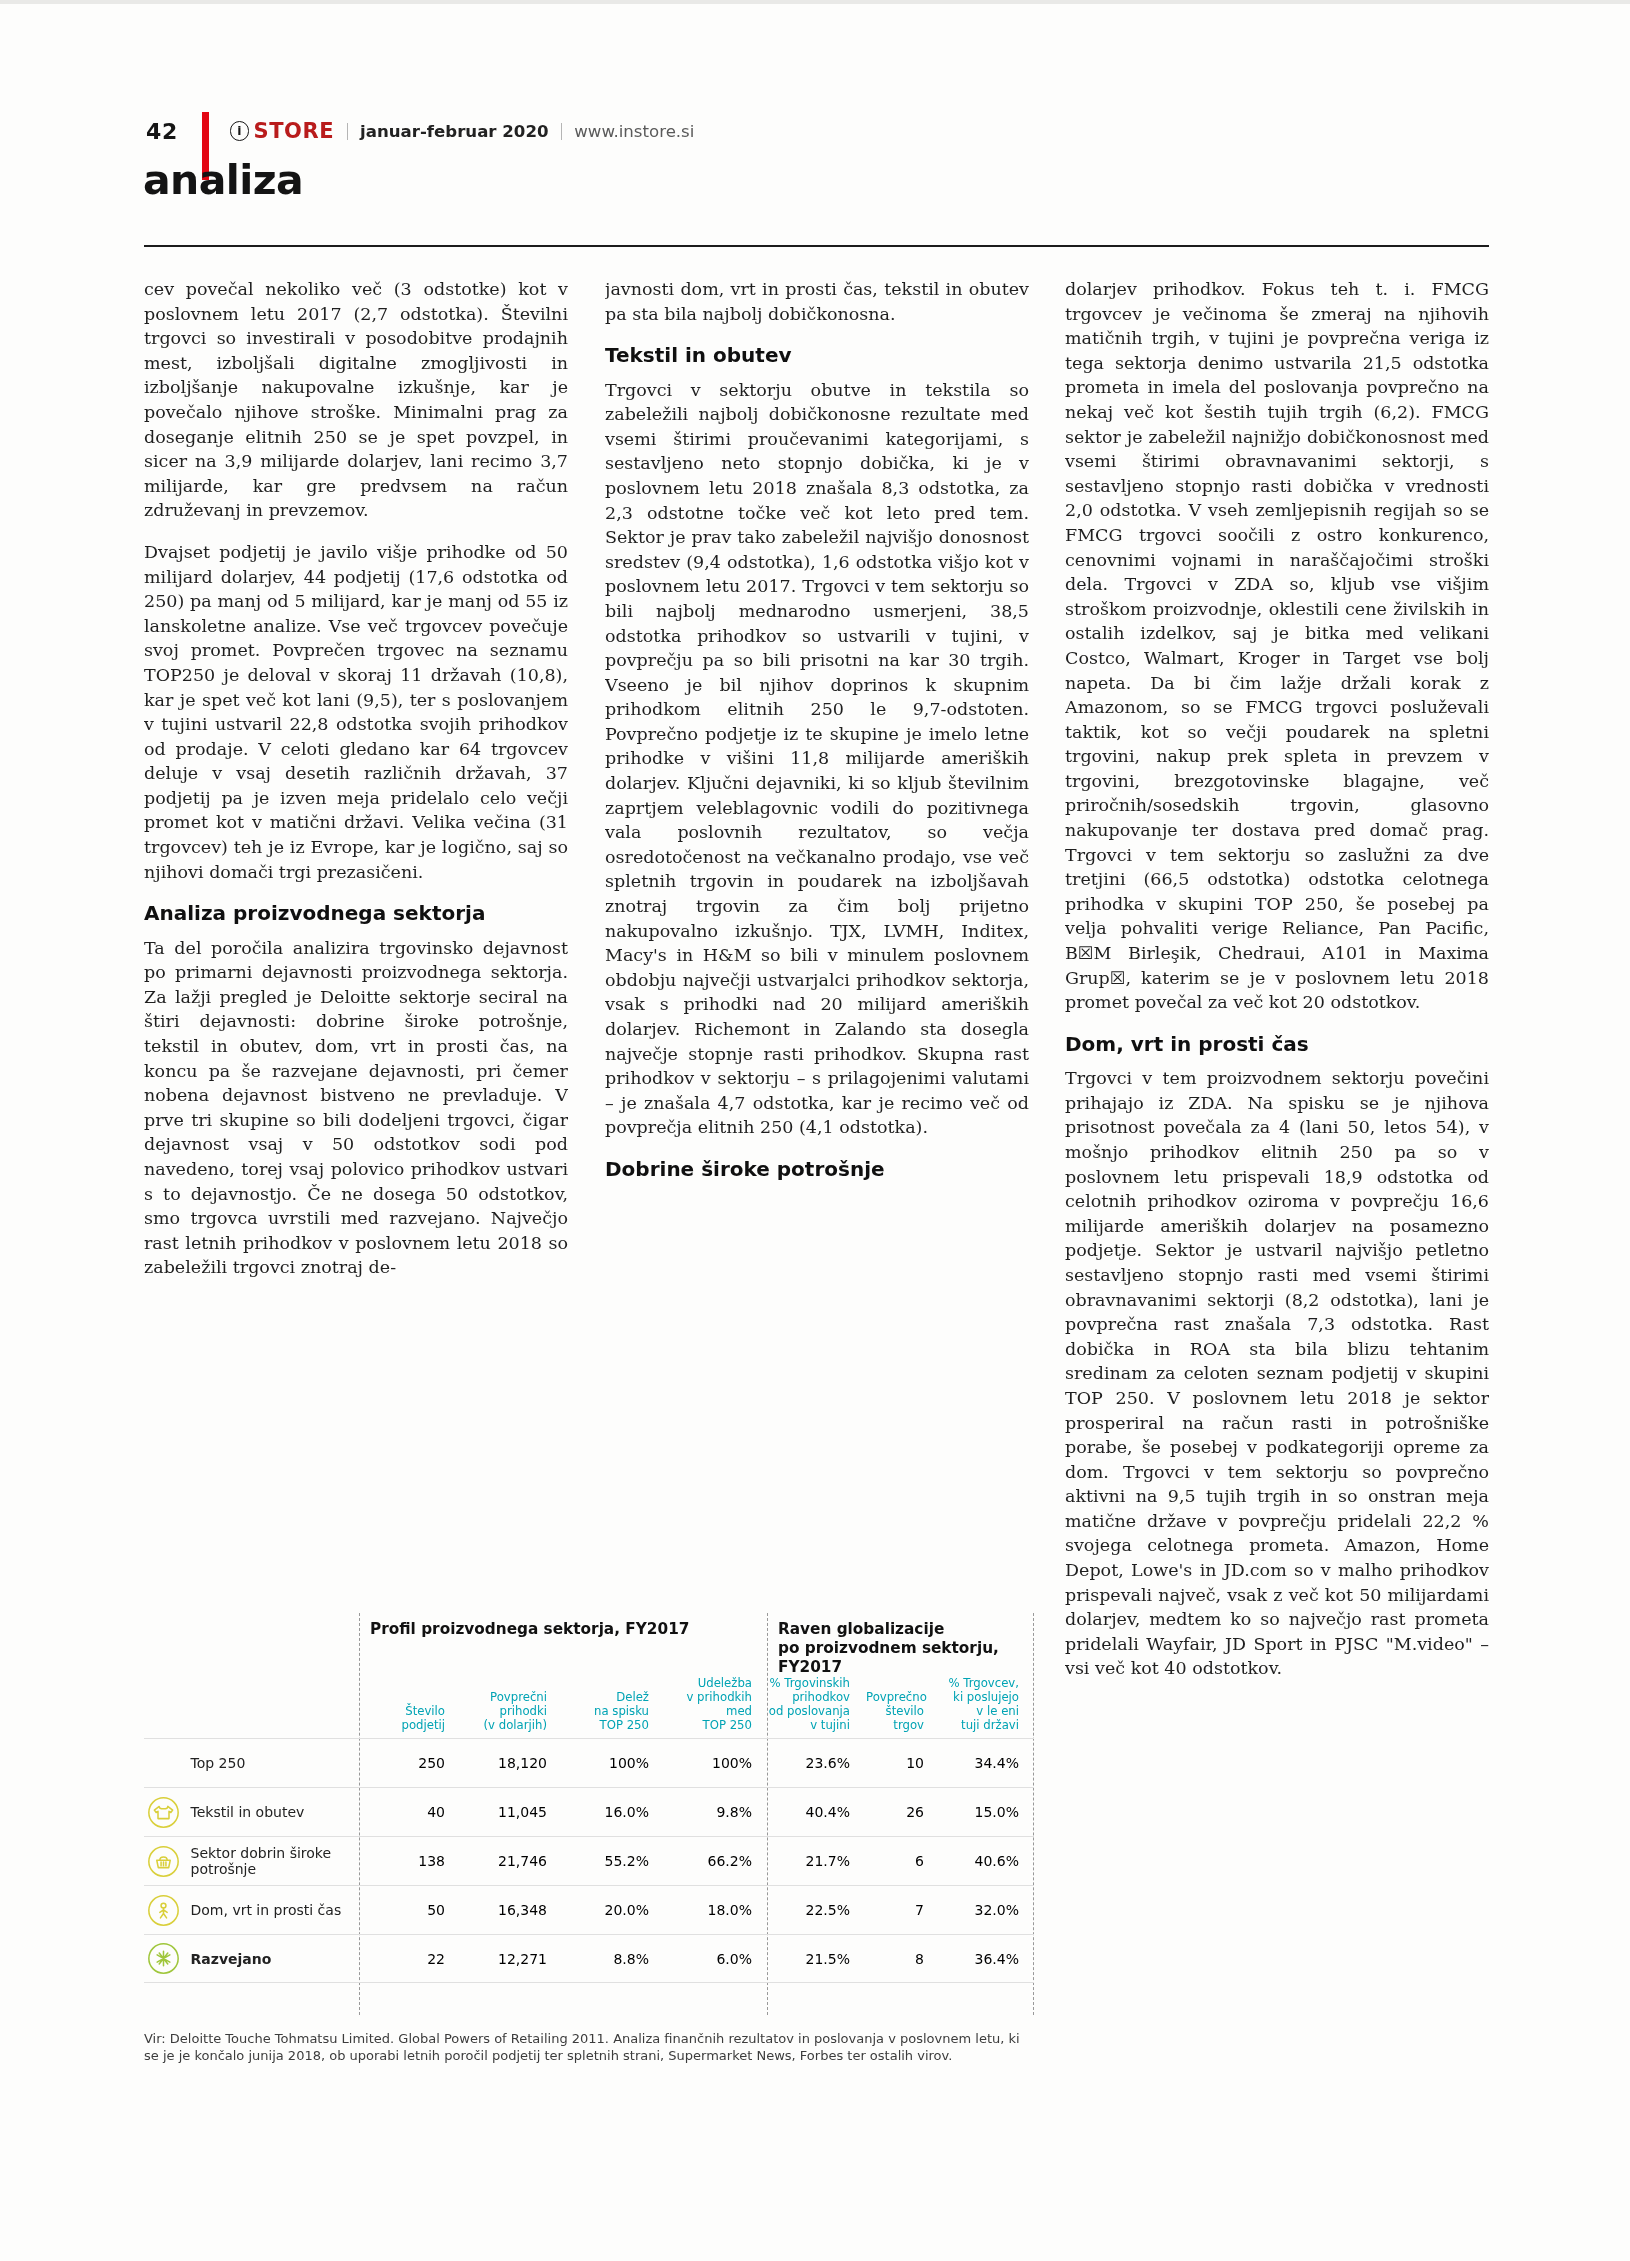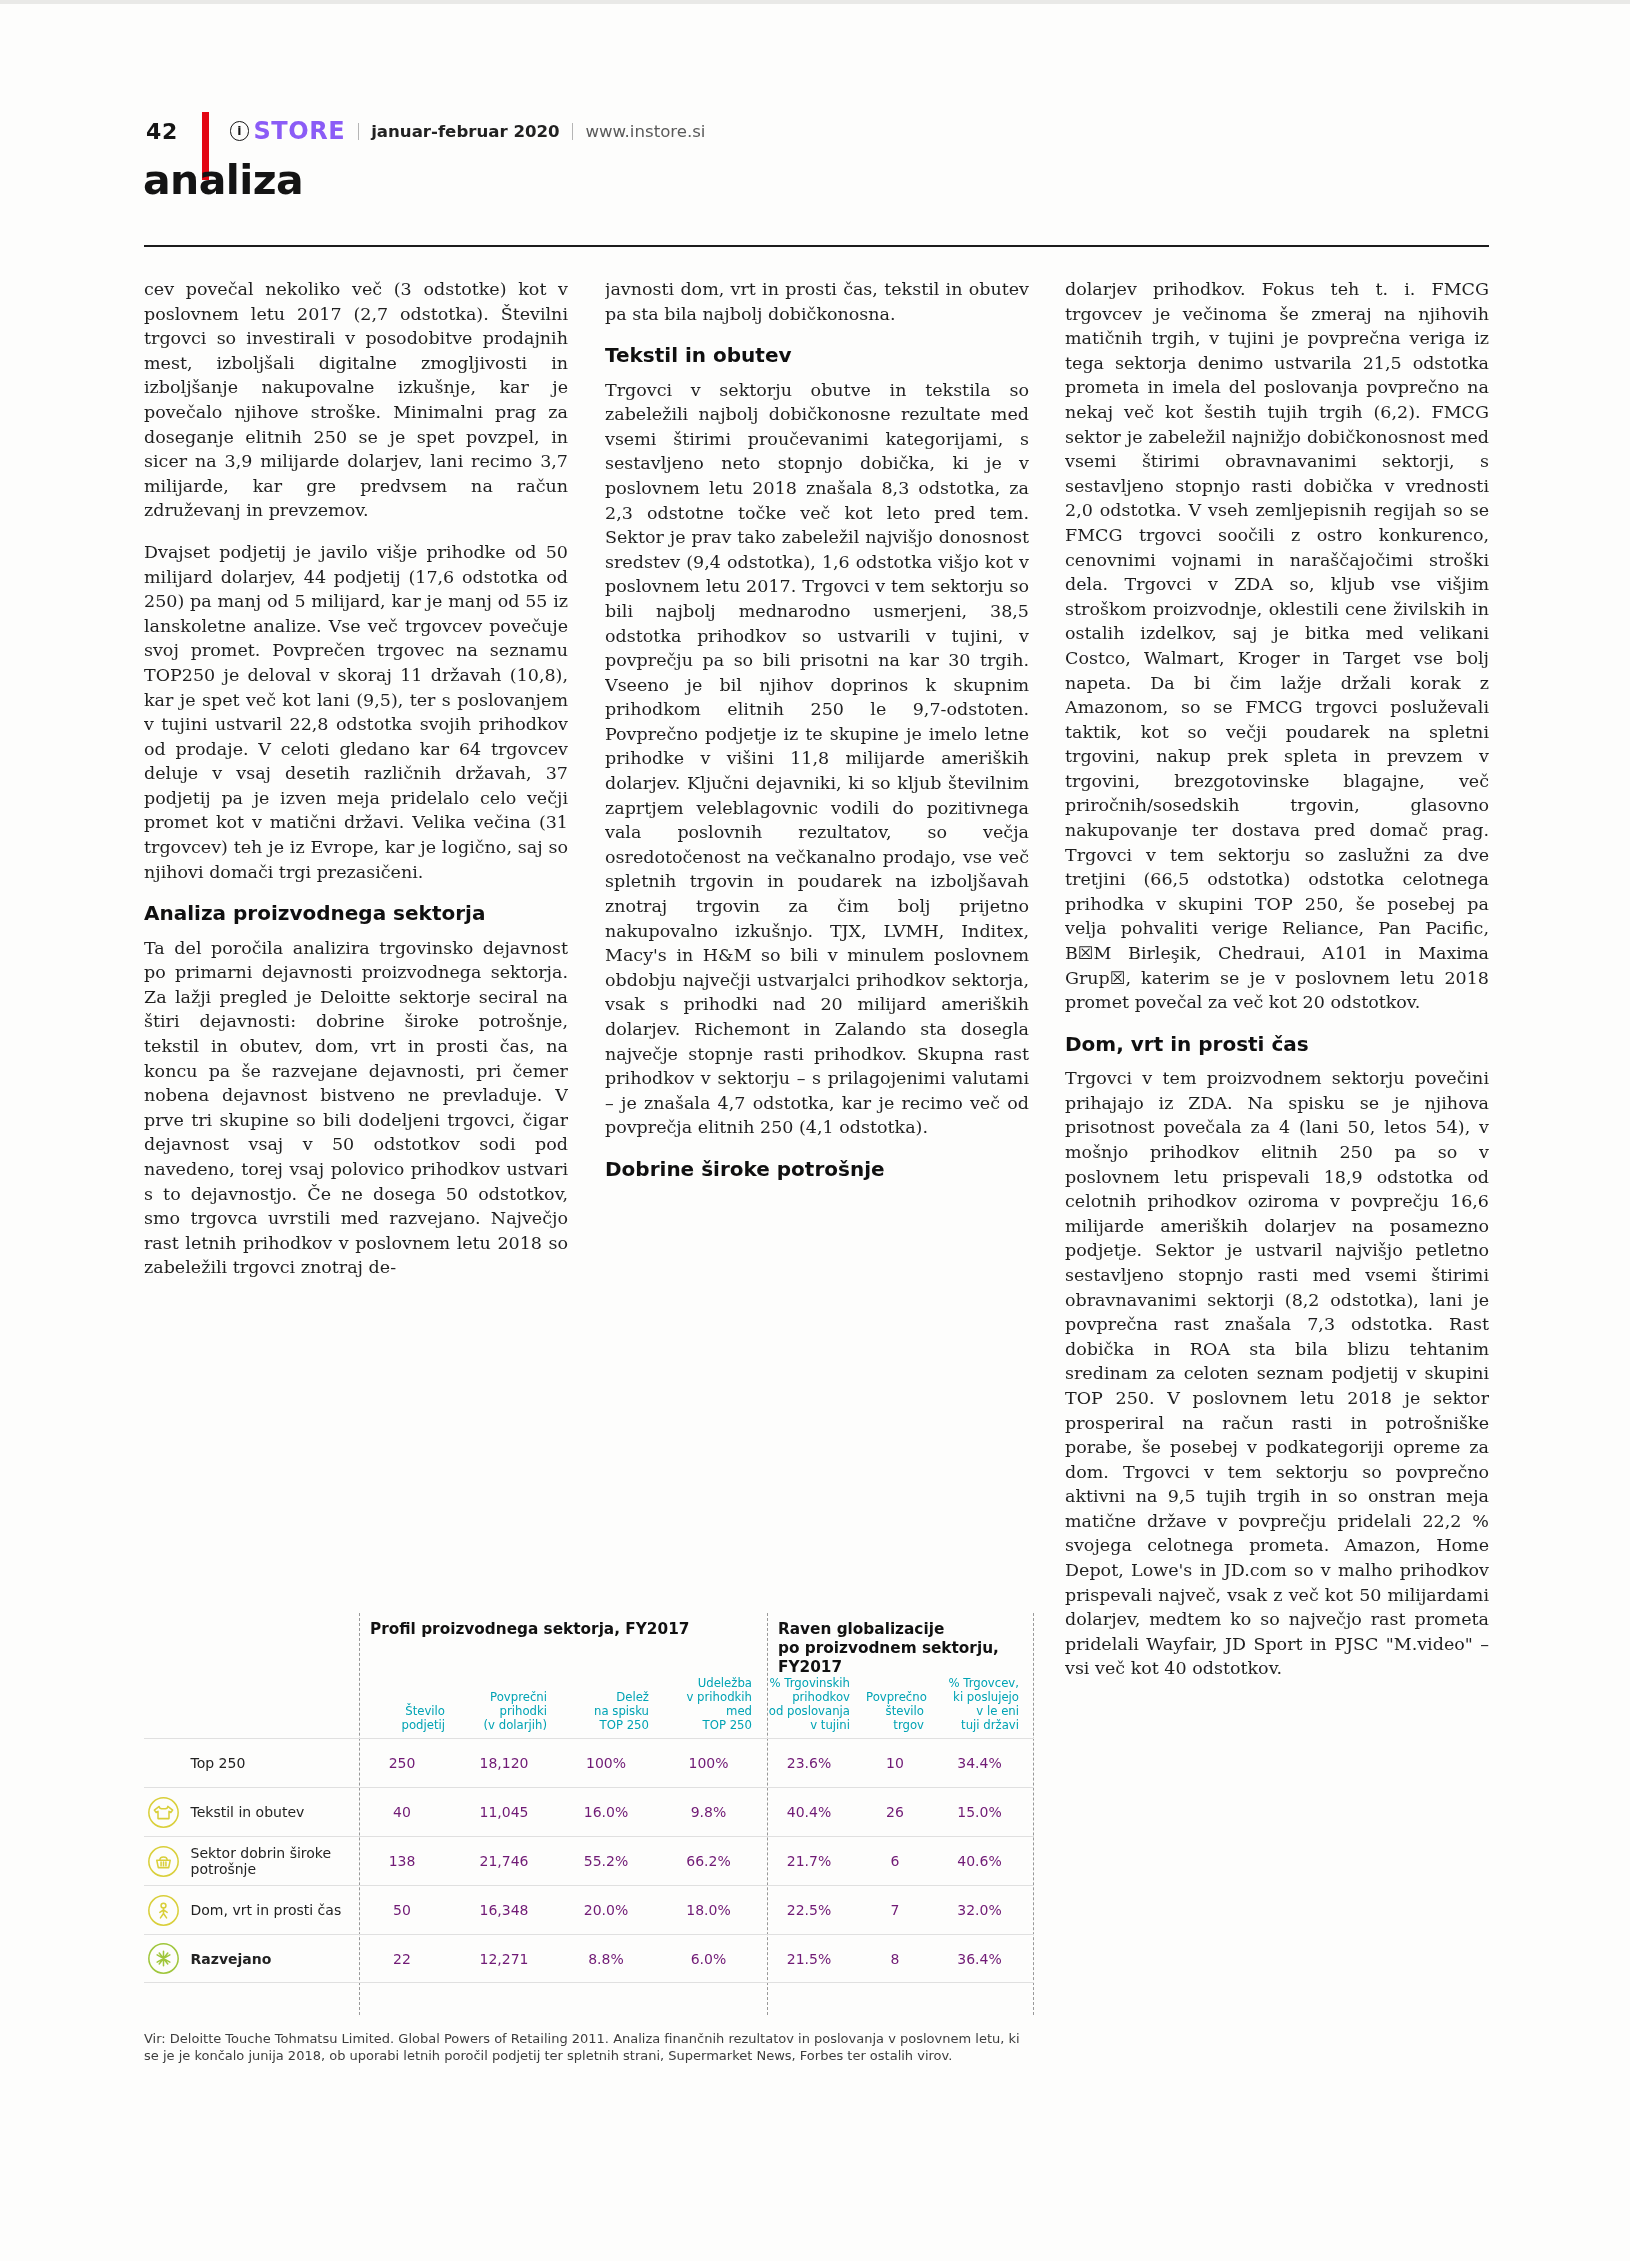--- a/index.html
+++ b/index.html
@@ -11,21 +11,21 @@
   }
 
   
   .header { position:absolute; left:146px; top:111px; height:32px; display:flex; align-items:center; }
   .pagenum { font-size:22px; font-weight:bold; color:#151515; letter-spacing:0.6px; }
   .redbar  { display:inline-block; width:6.1px; height:68px; background:#e30613; margin:0 21px 0 24.6px; position:relative; top:14.7px; }
   .logo    { display:inline-flex; align-items:center; }
   .logo-i  { width:19.6px; height:19.6px; border:1.8px solid #151515; border-radius:50%;
              display:inline-flex; align-items:center; justify-content:center;
              font-size:12.3px; font-weight:bold; margin-right:4.3px; color:#151515; }
-  .logo-text { font-size:24px; font-weight:bold; letter-spacing:0.6px; color:#8b5cf6; }
+  .logo-text { font-size:21px; font-weight:bold; letter-spacing:0.6px; color:#b91c1c; }
   .hsep { width:1.2px; height:17px; background:#b5b5b5; margin:0 12.3px; }
   .issue { font-size:16.6px; font-weight:bold; color:#222; }
   .site  { font-size:16.6px; color:#5a5a5a; }
 
   .title { position:absolute; left:143px; top:152px; font-size:41px; font-weight:bold;
            letter-spacing:-0.6px; color:#141414; }
   .rule  { position:absolute; left:144px; top:241px; width:1345px; height:1.8px; background:#1c1c1c; }
 
   
   .col { position:absolute; top:273px; width:424px; text-align:justify;
@@ -53,21 +53,21 @@
   .t-grid { display:grid; grid-template-columns:215px 102px 102px 102px 103px 98px 74px 95px; }
   .t-head { position:absolute; left:0; top:48px; width:890px; height:77px; }
   .t-head .hcell { align-self:end; text-align:right; padding:0 16px 6.1px 0;
                    font-size:11.7px; line-height:14px; color:#00a3b4; white-space:pre-line; }
   .t-rows { position:absolute; left:0; top:125px; width:890px; }
   .t-row  { height:49px; border-top:0.6px solid #e0e0e0; align-items:center; }
   .t-row:last-child { border-bottom:0.6px solid #e0e0e0; }
   .t-row .lab { display:flex; align-items:center; gap:11px; font-size:14px; color:#222;
                 padding-left:2.5px; text-align:left; }
   .t-row .lab.bold { font-weight:bold; }
-  .t-row .val { text-align:center; padding-right:16px; font-size:14px; color:#701a75; }
+  .t-row .val { text-align:right; padding-right:16px; font-size:14px; color:#000000; }
   .icon-wrap { width:33px; height:33px; flex:0 0 33px; }
   .icon-spacer { width:33px; flex:0 0 33px; }
 
   .t-source { position:absolute; left:0; top:417px; width:878px;
               font-size:13px; line-height:17px; color:#3c3c3c; text-align:left; }
 </style>
 </head>
 <body>
 
 <div class="page">

